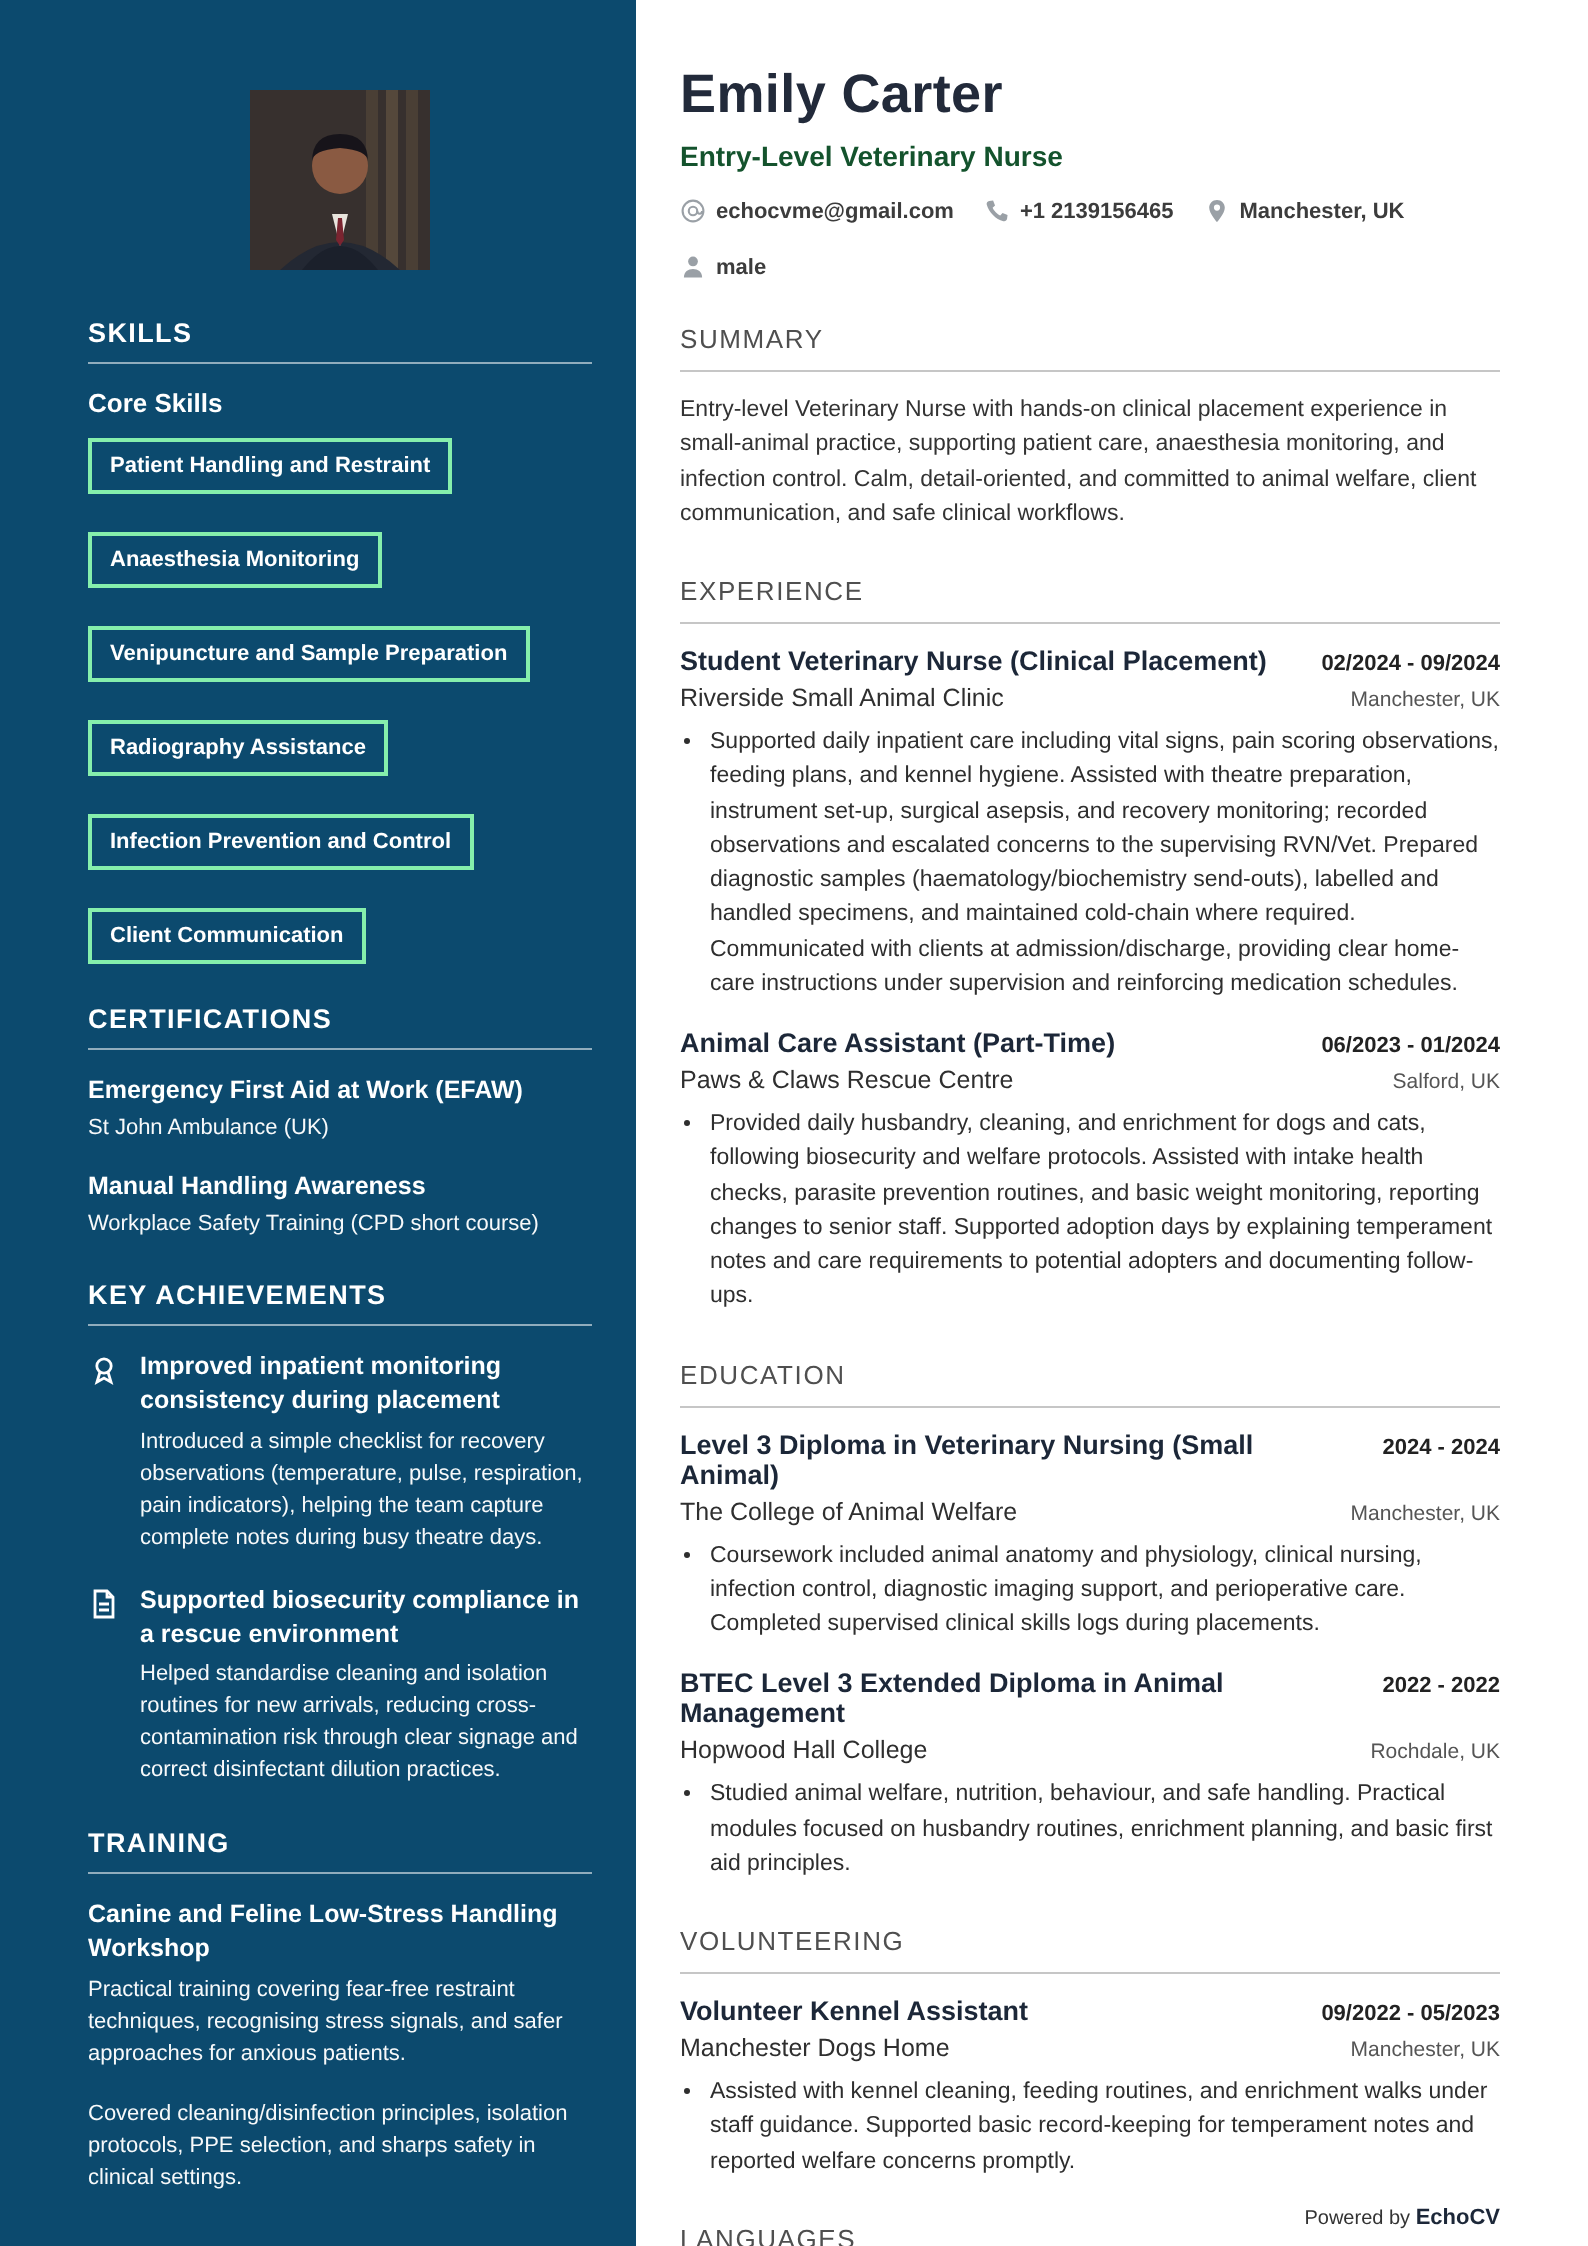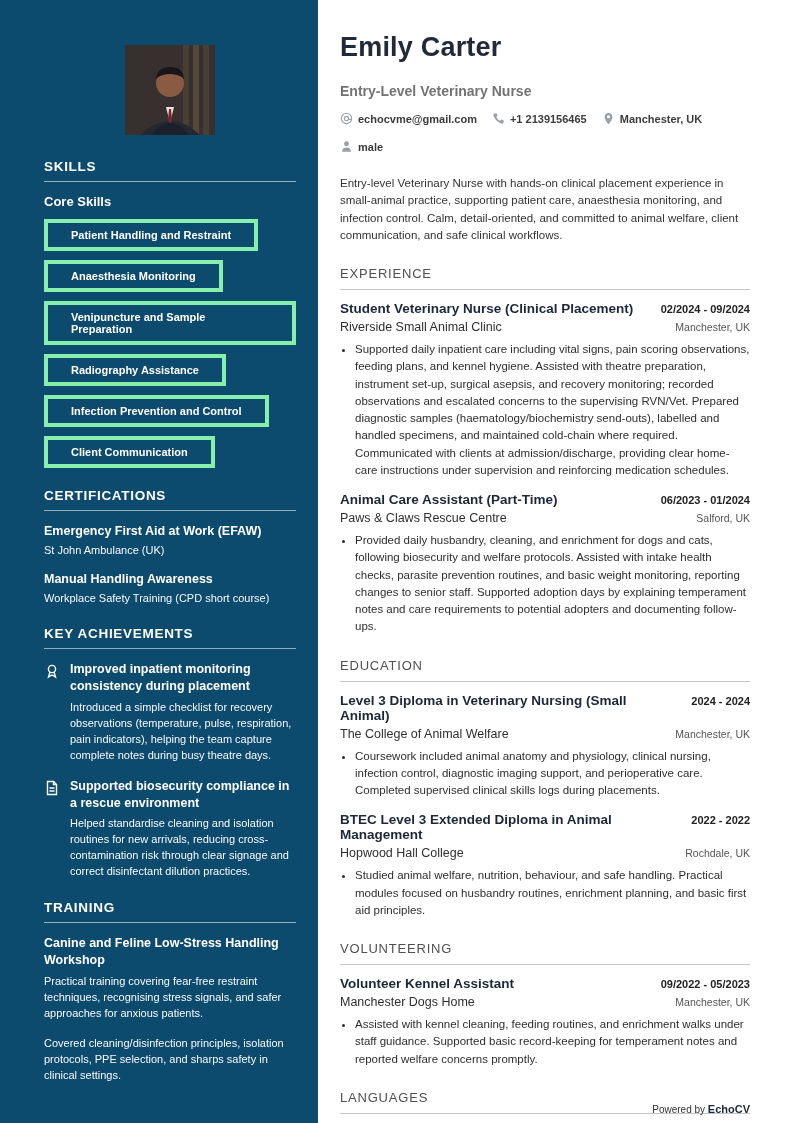--- a/index.html
+++ b/index.html
@@ -9,37 +9,37 @@
   .page { position:relative; width:794px; height:1123px; background:#ffffff; overflow:hidden; margin:0 auto; }
 
   
   .sidebar { position:absolute; left:0; top:0; width:318px; height:1123px;
              background:#0c4a6e; padding:45px 22px 20px 44px; color:#ffffff; }
   .photo { width:90px; height:90px; margin:0 auto 24px auto; display:block; }
   .sb-section { margin-bottom:20px; }
   .sb-title { font-size:13.5px; font-weight:bold; letter-spacing:0.7px; color:#ffffff;
               padding-bottom:7px; border-bottom:1px solid rgba(255,255,255,0.55); margin-bottom:12px; }
   .sb-sub { font-size:13px; font-weight:bold; color:#ffffff; margin-bottom:10px; }
-  .chip { display:table; border:4px solid #86efac; padding:6px 23px; font-size:11px;
-          font-weight:bold; color:#ffffff; margin-bottom:9px; }
+  .chip { display:table; border:2px solid #86efac; padding:6px 9px; font-size:11px;
+          font-weight:bold; color:#ffffff; margin-bottom:19px; }
   .cert-item { margin-bottom:13px; }
   .cert-name { font-size:12.5px; font-weight:bold; margin-bottom:4px; line-height:1.3; }
   .cert-issuer { font-size:11px; line-height:1.35; color:rgba(255,255,255,0.97); }
   .ach-item { display:flex; gap:10px; margin-bottom:14px; }
   .ach-icon { flex:0 0 16px; padding-top:2px; }
   .ach-title { font-size:12.5px; font-weight:bold; line-height:1.35; margin-bottom:5px; }
   .ach-desc { font-size:11px; line-height:1.45; color:rgba(255,255,255,0.97); }
   .trn-item { margin-bottom:14px; }
   .trn-title { font-size:12.5px; font-weight:bold; line-height:1.35; margin-bottom:5px; }
   .trn-desc { font-size:11px; line-height:1.45; color:rgba(255,255,255,0.97); }
 
   
   .main { margin-left:318px; padding:32px 44px 0 22px; }
   .name { font-size:27px; font-weight:bold; color:#222a3a; letter-spacing:0.2px; }
-  .role-title { font-size:14px; font-weight:bold; color:#737373; margin-top:20px; }
+  .role-title { font-size:14px; font-weight:bold; color:#14532d; margin-top:7px; }
   .contact-row { display:flex; align-items:center; gap:15px; margin-top:13px;
                  font-size:11px; font-weight:bold; color:#3c3c3c; flex-wrap:wrap; }
   .contact-item { display:flex; align-items:center; gap:5px; }
   .c-icon { width:13px; height:13px; color:#9aa0a6; display:inline-flex; }
   .c-icon svg { width:13px; height:13px; }
 
   .m-section { margin-top:22px; }
   .m-title { font-size:13px; color:#4f4f4f; letter-spacing:0.8px;
              padding-bottom:8px; border-bottom:1px solid #c6c6c6; margin-bottom:11px; }
   .summary-text { font-size:11.5px; line-height:1.5; color:#333333; }
@@ -185,20 +185,21 @@
               <circle cx="8" cy="4.6" r="3"></circle>
               <path d="M2.4 14.5 C2.4 10.9 5 9.2 8 9.2 C11 9.2 13.6 10.9 13.6 14.5 Z"></path>
             </svg>
           </span>
           <span>male</span>
         </span>
       </div>
     </header>
 
     <section class="m-section">
+      <div class="m-title">SUMMARY</div>
       <p class="summary-text">Entry-level Veterinary Nurse with hands-on clinical placement experience in small-animal practice, supporting patient care, anaesthesia monitoring, and infection control. Calm, detail-oriented, and committed to animal welfare, client communication, and safe clinical workflows.</p>
     </section>
 
     <section class="m-section">
       <div class="m-title">EXPERIENCE</div>
 
       <div class="entry">
         <div class="entry-head">
           <span class="entry-title">Student Veterinary Nurse (Clinical Placement)</span>
           <span class="entry-date">02/2024 - 09/2024</span>

